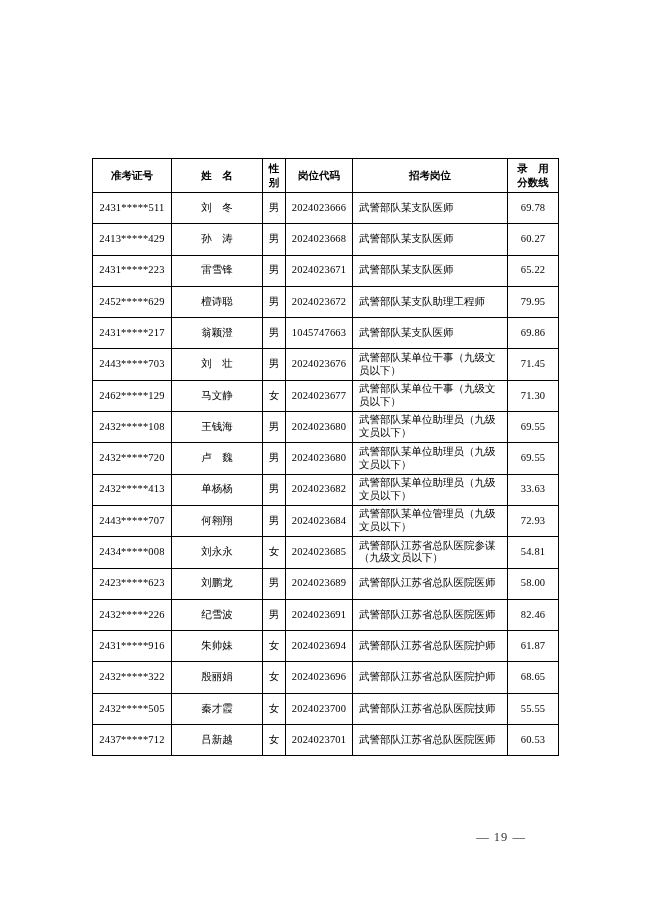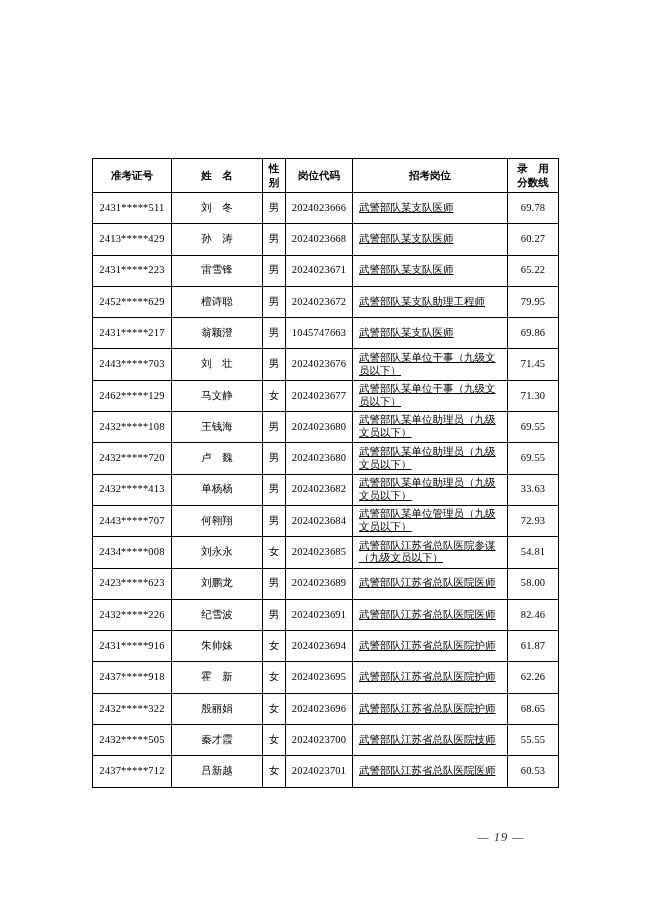--- a/index.html
+++ b/index.html
@@ -44,37 +44,35 @@
   }
   .score-table td {
     font-size: 10.5px;
     line-height: 1.22;
     text-align: center;
     padding: 1px 2px;
   }
   .score-table td.col-position {
     text-align: left;
     padding: 1px 6px;
-    text-decoration: underline;
   }
   .score-table td.col-ticket,
   .score-table td.col-code,
   .score-table td.col-score {
     letter-spacing: 0.2px;
   }
   .page-number {
     position: absolute;
     left: 458px;
     top: 830px;
     width: 86px;
     text-align: center;
     font-size: 12.5px;
     color: #333333;
     letter-spacing: 1px;
-    font-style: italic;
   }
 </style>
 </head>
 <body>
 
 <div class="page">
 
   <table class="score-table">
     <colgroup>
       <col style="width:79px">
@@ -211,28 +209,20 @@
         </tr>
         <tr>
           <td class="col-ticket">2431*****916</td>
           <td class="col-name">朱帅妹</td>
           <td class="col-gender">女</td>
           <td class="col-code">2024023694</td>
           <td class="col-position">武警部队江苏省总队医院护师</td>
           <td class="col-score">61.87</td>
         </tr>
         <tr>
-          <td class="col-ticket">2437*****918</td>
-          <td class="col-name">霍　新</td>
-          <td class="col-gender">女</td>
-          <td class="col-code">2024023695</td>
-          <td class="col-position">武警部队江苏省总队医院护师</td>
-          <td class="col-score">62.26</td>
-        </tr>
-        <tr>
           <td class="col-ticket">2432*****322</td>
           <td class="col-name">殷丽娟</td>
           <td class="col-gender">女</td>
           <td class="col-code">2024023696</td>
           <td class="col-position">武警部队江苏省总队医院护师</td>
           <td class="col-score">68.65</td>
         </tr>
         <tr>
           <td class="col-ticket">2432*****505</td>
           <td class="col-name">秦才霞</td>

